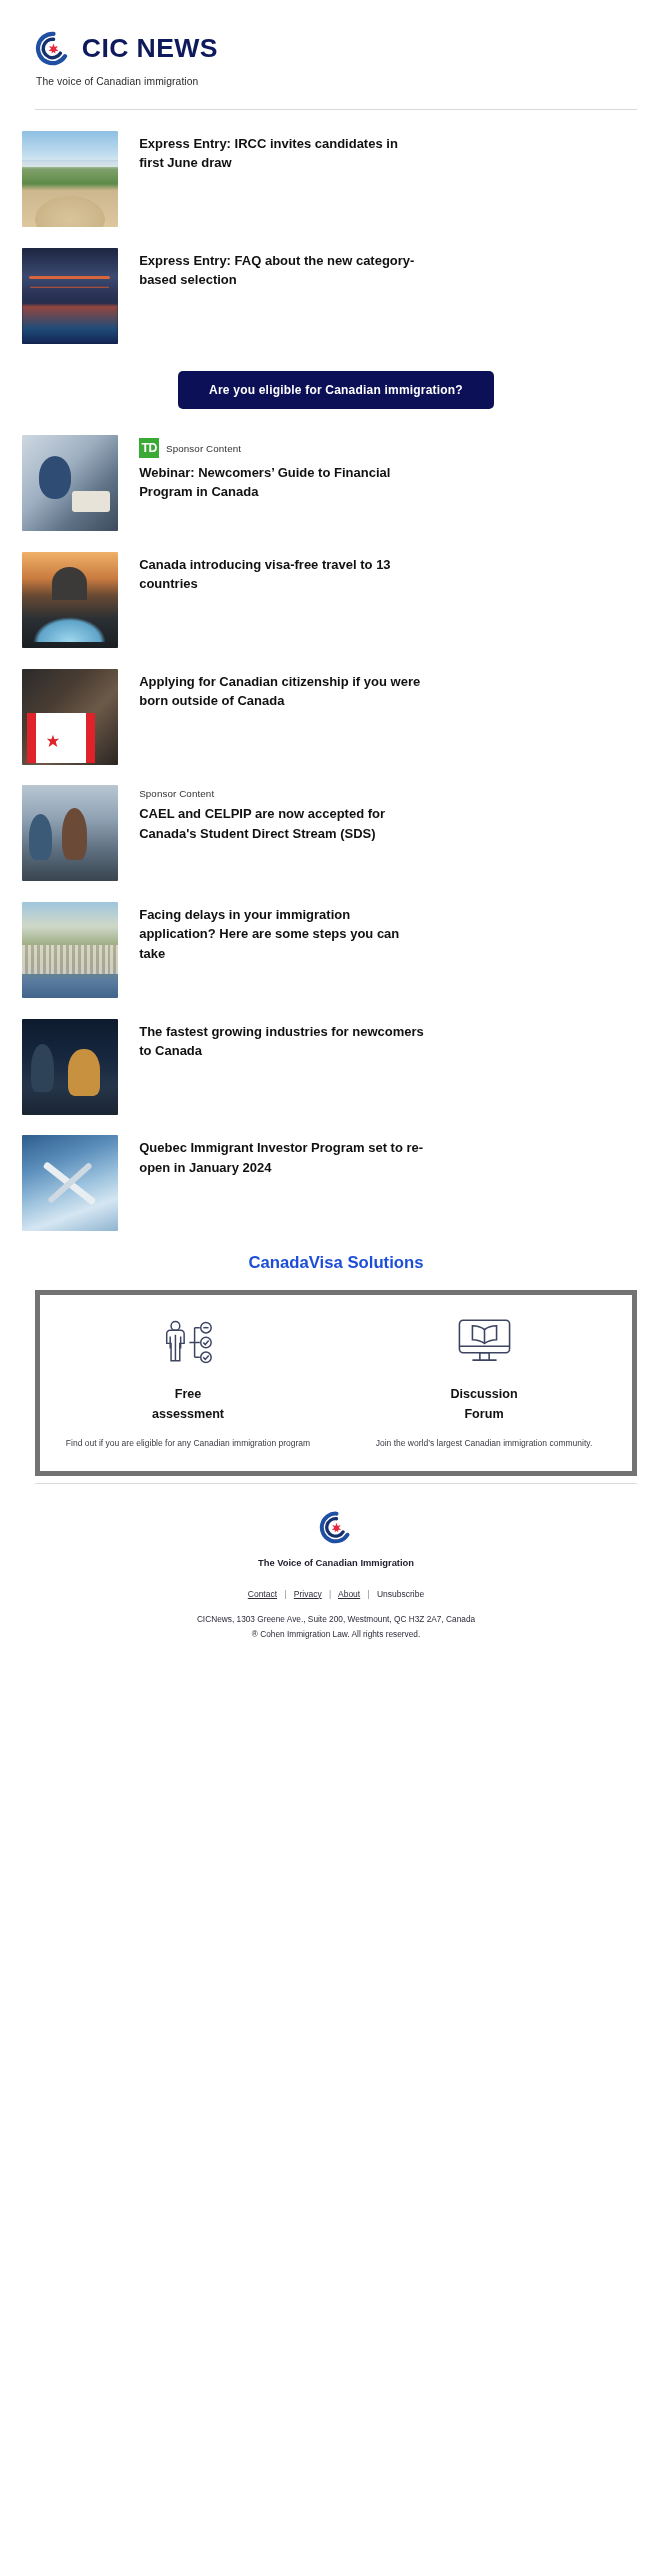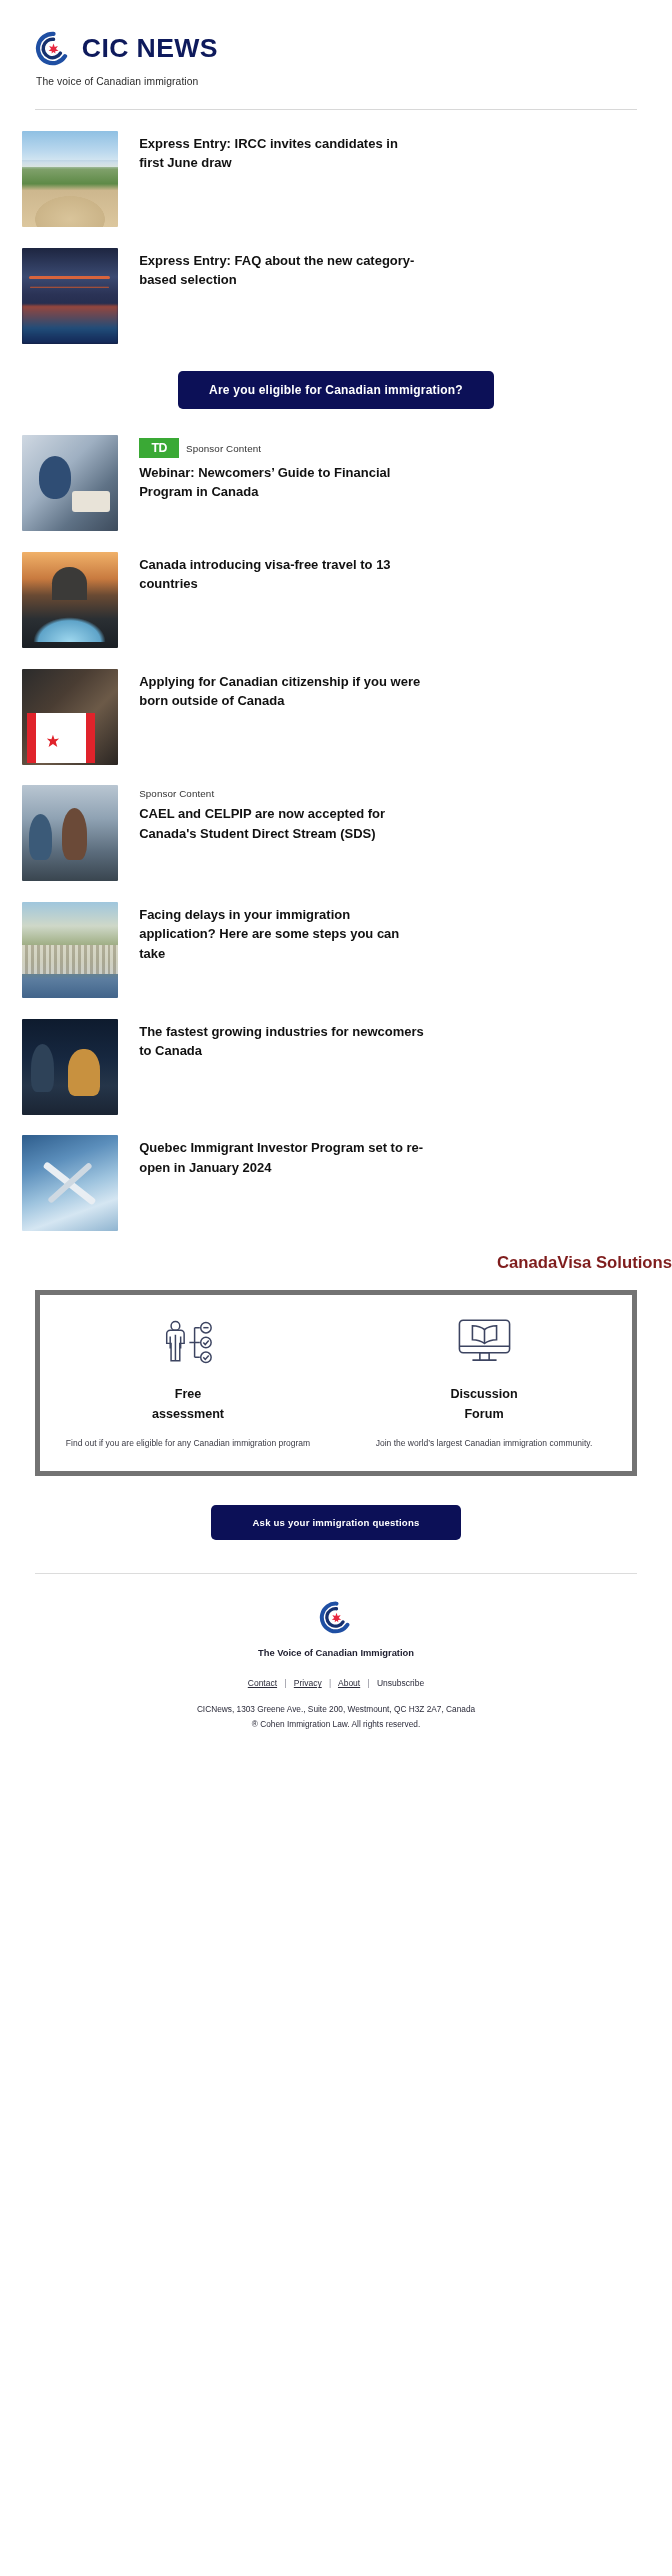--- a/index.html
+++ b/index.html
@@ -20,38 +20,38 @@
   .brand-name { font-size:26.6px; font-weight:bold; letter-spacing:0.4px; color:#0e1a5c; font-family:"Liberation Sans", sans-serif; }
   .tagline { font-size:10.3px; color:#2b2b2b; padding-left:36px; margin-top:8.9px; letter-spacing:0.1px; }
   .hr { height:1px; background:#d8d8d8; margin:22.6px 35px 0 35px; }
 
   
   .articles { padding: 0 0 0 0; }
   .article { display:flex; align-items:flex-start; padding: 20.7px 35px 0 21.6px; }
   .thumb { width:96px; height:96px; flex:0 0 96px; border-radius:1px; overflow:hidden; position:relative; }
   .art-body { padding-left:21.6px; padding-top:3px; flex:1; }
   .kicker-row { display:flex; align-items:center; gap:6.9px; margin-bottom:4.9px; }
-  .td-logo { width:40px; height:19.7px; background:#3aa935; display:flex; align-items:center; justify-content:center;
+  .td-logo { width:20px; height:19.7px; background:#3aa935; display:flex; align-items:center; justify-content:center;
              color:#fff; font-size:12.3px; font-weight:bold; letter-spacing:-0.6px; font-family:"Liberation Sans", sans-serif;}
   .kicker { font-size:9.8px; color:#333; letter-spacing:0.1px; }
   .art-title { font-size:13px; font-weight:bold; line-height:1.48; color:#111; max-width:285px; }
 
   
   .cta-wrap { display:flex; justify-content:center; padding: 27.6px 0 5.9px 0; }
   .cta-wrap.second { padding: 29.5px 0 25.6px 0; }
   .cta-btn {
     background:#0c1057; color:#fff; border:none; border-radius:4.9px;
     font-size:12px; font-weight:bold; letter-spacing:0.2px;
     padding: 11.8px 31.5px; cursor:pointer; font-family:"Liberation Sans", sans-serif;
   }
   .cta-btn.wide { padding:11.8px 41px; font-size:9.6px; }
 
   
   .solutions { padding: 21.6px 0 0 0; }
-  .sol-title { text-align:right; font-size:16.7px; font-weight:bold; color:#7f1d1d; padding-bottom:16.7px; }
+  .sol-title { text-align:center; font-size:16.7px; font-weight:bold; color:#1d4ed8; padding-bottom:16.7px; }
   .sol-grid { display:flex; margin: 0 35px; border:5px solid #737373; }
   .sol-card { flex:1 1 33.333%; padding:17.7px 9.8px 19.7px 9.8px; text-align:center; background:#fff; }
   .sol-card.alt { background:#d9d9ec; }
   .sol-icon { height:61px; display:flex; align-items:center; justify-content:center; margin-bottom:11.8px; }
   .sol-name { font-size:12.6px; font-weight:bold; line-height:1.55; color:#111; margin-bottom:11.8px; }
   .sol-desc { font-size:8.5px; line-height:1.75; color:#3a3a44; padding:0 7.9px; }
 
   
   .footer-hr { height:1px; background:#dcdcdc; margin: 7.9px 35px 0 35px; }
   .footer { padding:25.6px 0 33px 0; text-align:center; }
@@ -266,23 +266,20 @@
         <div class="sol-name">
           <div>Discussion</div>
           <div>Forum</div>
         </div>
         <div class="sol-desc">Join the world’s largest Canadian immigration community.</div>
       </div>
 
     </div>
   </div>
 
-  <div class="cta-wrap second">
-    <button class="cta-btn wide">Ask us your immigration questions</button>
-  </div>
 
   <div class="footer-hr"></div>
 
   <div class="footer">
     <div class="footer-mark">
       <svg width="35" height="35" viewBox="0 0 48 48">
         <path d="M24 5 A19 19 0 1 0 39 34" fill="none" stroke="#1f4fa3" stroke-width="5.5" stroke-linecap="round"></path>
         <path d="M24 12 A12 12 0 1 0 33 30" fill="none" stroke="#16306e" stroke-width="4.5" stroke-linecap="round"></path>
         <path d="M24 17.5 l1.6 4.4 4.1-1.3-2.6 4 3.4 2.4-4.4.5.4 3.1-2.5-2.1-2.5 2.1.4-3.1-4.4-.5 3.4-2.4-2.6-4 4.1 1.3z" fill="#e8273f"></path>
       </svg>

